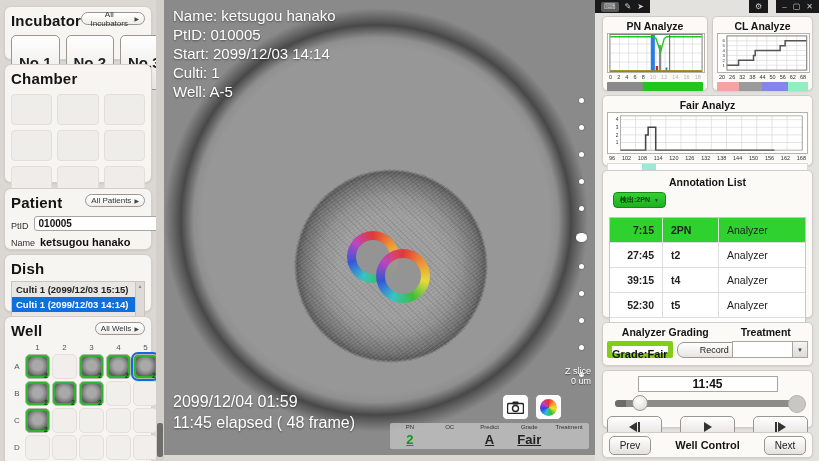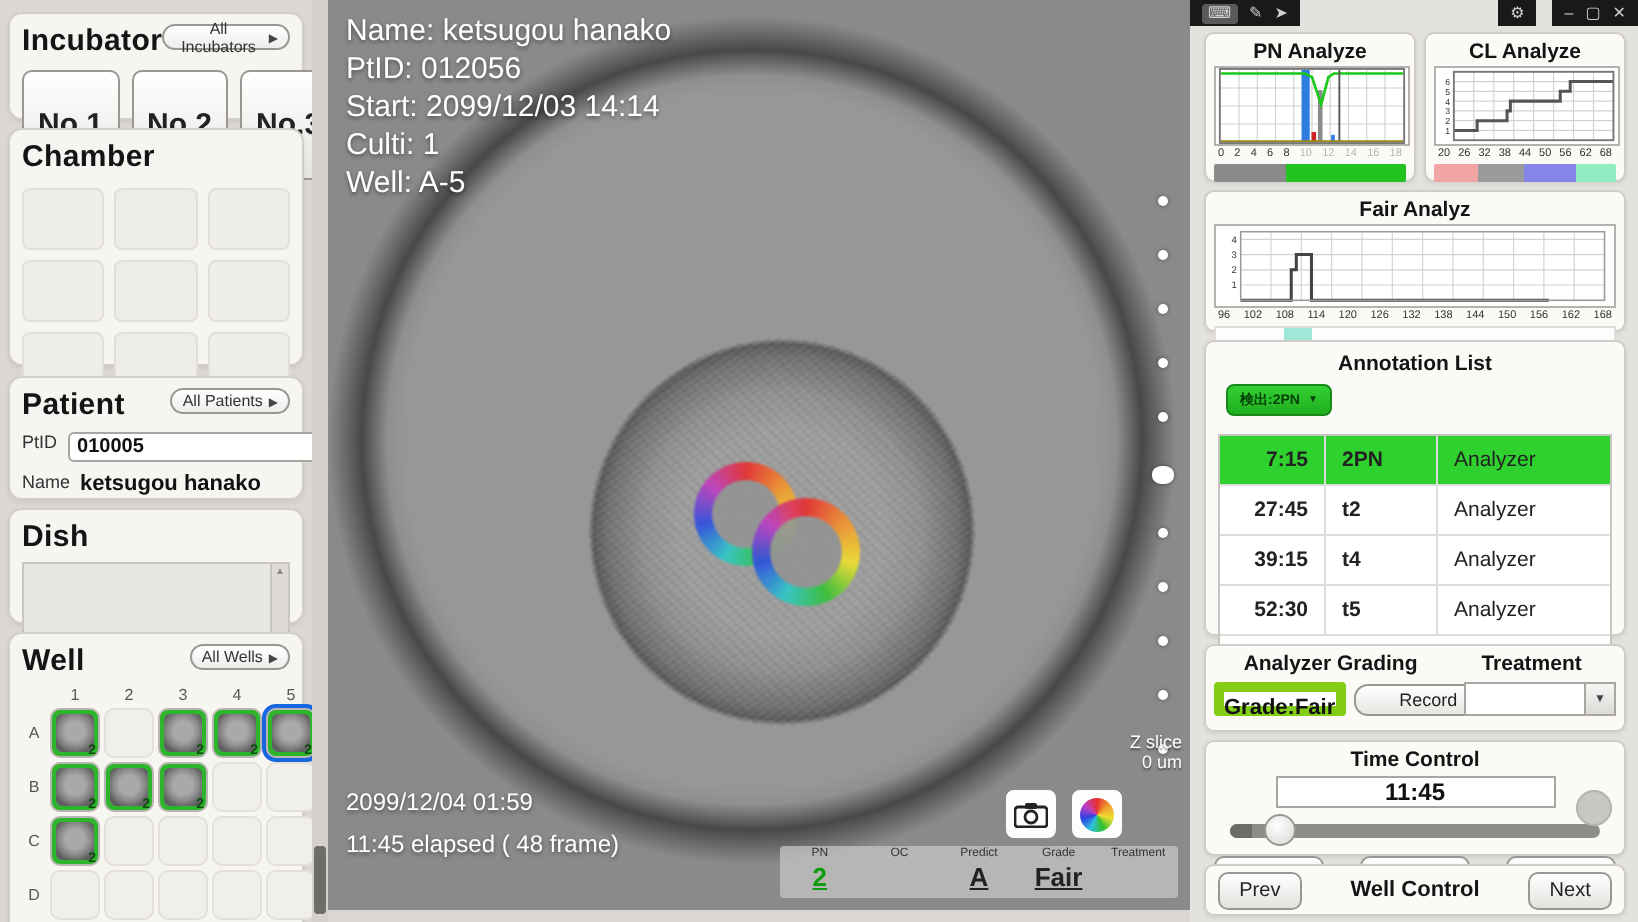--- a/index.html
+++ b/index.html
@@ -16,21 +16,21 @@
   .dd-btn { display:inline-flex; align-items:center; gap:3px; background:linear-gradient(#ffffff,#ededeb);
     border:1px solid #9a9792; border-radius:8px; font-size:8px; color:#333; padding:2px 5px; height:13px; cursor:pointer;}
   .dd-btn .arr { font-size:6px; color:#444; }
   .btn-row { display:flex; gap:6px; margin-top:6px; }
   .sm-btn { background:linear-gradient(#ffffff,#e7e5e1); border:1px solid #9a9792; border-radius:5px;
     font-size:15px; font-weight:bold; color:#222; padding:18px 7px; cursor:pointer; }
 
   .chamber-grid { display:grid; grid-template-columns:repeat(3,1fr); gap:5px; margin-top:7px; }
   .chamber-cell { height:31px; background:#efede9; border:1px solid #e2dfda; border-radius:4px; }
 
-  .field-row { display:flex; align-items:flex-start; gap:5px; margin-top:5px; }
+  .field-row { display:flex; align-items:flex-end; gap:5px; margin-top:5px; }
   .field-label { font-size:9px; color:#333; width:24px; }
   .field-input { flex:1; background:#fff; border:1px solid #a9a6a1; border-radius:3px;
     font-size:10px; font-weight:bold; color:#111; padding:1px 4px; height:15px; font-family:"Liberation Sans",sans-serif;}
   .name-val { font-size:11px; font-weight:bold; color:#111; }
 
   .dish-list { position:relative; margin-top:4px; background:#e9e7e3; border:1px solid #c9c6c1;
     height:46px; overflow:hidden; }
   .dish-item { font-size:9.5px; font-weight:bold; color:#222; padding:2px 4px; cursor:pointer; white-space:nowrap;}
   .dish-item.sel { background:#0f6fdc; color:#fff; }
   .dish-scroll { position:absolute; right:0; top:0; width:9px; height:100%; background:#dedbd6;
@@ -63,21 +63,21 @@
       repeating-linear-gradient(-35deg, rgba(255,255,255,.09) 0 1px, transparent 1px 3px);
     filter:blur(.4px); }
   .ring { position:absolute; border-radius:50%;
     background:conic-gradient(#e83030,#f09030,#f0e030,#35c035,#30c8c8,#3050e0,#c040c0,#e83030); opacity:.92; filter:blur(.6px);}
   .ring::after { content:""; position:absolute; inset:9px; border-radius:50%; background:#949494; }
   .ring.r1 { left:183px; top:231px; width:52px; height:52px; }
   .ring.r2 { left:212px; top:249px; width:54px; height:54px; }
 
   .overlay-info { position:absolute; left:9px; top:6px; color:#fff; font-size:15px; line-height:19px;
     text-shadow:0 1px 2px rgba(0,0,0,.45); }
-  .bottom-time { position:absolute; left:9px; bottom:22px; color:#fff; font-size:12px; line-height:21px;
+  .bottom-time { position:absolute; left:9px; bottom:22px; color:#fff; font-size:16px; line-height:21px;
     text-shadow:0 1px 2px rgba(0,0,0,.45); }
 
   .zdots { position:absolute; right:8px; top:98px; width:12px; }
   .zdot { width:5px; height:5px; border-radius:50%; background:#fff; margin:0 auto 22px auto; box-shadow:0 0 2px rgba(0,0,0,.4);}
   .zdot.big { width:11px; height:9px; border-radius:45%; }
   .zlabel { position:absolute; right:4px; top:366px; color:#fff; font-size:9px; text-align:right; line-height:10px;
     text-shadow:0 1px 1px rgba(0,0,0,.5); }
 
   .icon-btn { position:absolute; width:27px; height:26px; background:#fdfdfd; border:1px solid #8b8b8b;
     border-radius:5px; display:flex; align-items:center; justify-content:center; cursor:pointer; }
@@ -211,20 +211,24 @@
       </div>
       <div class="field-row">
         <span class="field-label">Name</span>
         <span class="name-val">ketsugou hanako</span>
       </div>
     </section>
 
     <section class="card" style="top:254px; height:58px;">
       <h2>Dish</h2>
       <div class="dish-list">
+        <div id="dish-items">
+            <div class="dish-item">Culti 1 (2099/12/03 15:15)</div>
+            <div class="dish-item sel">Culti 1 (2099/12/03 14:14)</div>
+          </div>
         <div class="dish-scroll">
           <span>▲</span>
           <span>▼</span>
         </div>
       </div>
     </section>
 
     <section class="card" style="top:316px; height:160px;">
       <div class="card-head">
         <h2>Well</h2>
@@ -297,21 +301,21 @@
   </div>
 
   <main class="viewer">
     <div class="img-base"></div>
     <div class="img-tex"></div>
     <div class="ring r1"></div>
     <div class="ring r2"></div>
 
     <div class="overlay-info" id="overlay-info">
         <div>Name: ketsugou hanako</div>
-        <div>PtID: 012056</div>
+        <div>PtID: 010005</div>
         <div>Start: 2099/12/03  14:14</div>
         <div>Culti: 1</div>
         <div>Well: A-5</div>
       </div>
 
     <div class="bottom-time">
       <div>2099/12/04  01:59</div>
       <div>11:45 elapsed ( 48 frame)</div>
     </div>
 
@@ -554,21 +558,20 @@
           <h3>Treatment</h3>
           <div class="treat-select">
             <div class="box"></div>
             <div class="arrow">▼</div>
           </div>
         </div>
       </div>
     </section>
 
     <section class="rcard" style="left:7px; top:370px; width:211px; height:58px;">
-      <h3>Time Control</h3>
       <div class="time-box">11:45</div>
       <div class="slider">
         <div class="fill"></div>
         <div class="thumb" id="slider-thumb" style="left: 9%;"></div>
       </div>
       <div class="tc-btns">
         <button class="tc-btn">
           <span class="tri-l"></span>
           <span class="bar-i"></span>
         </button>

